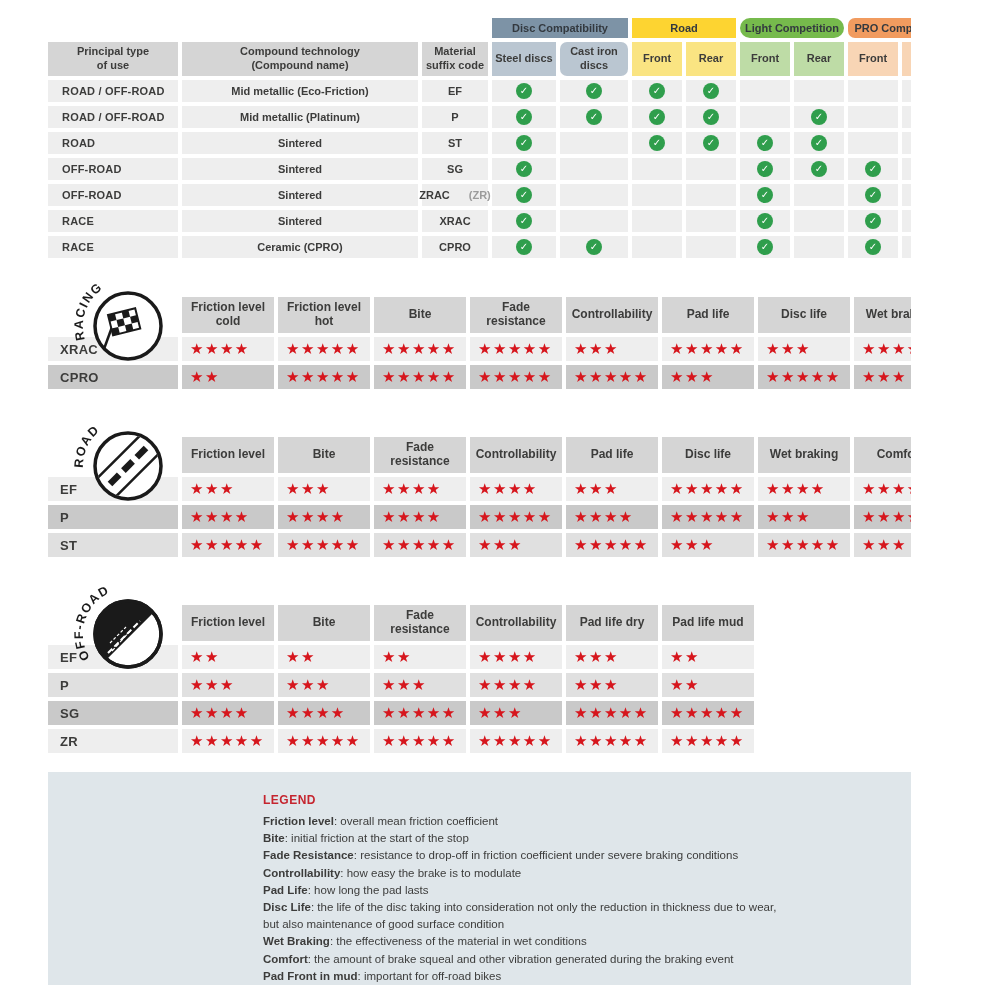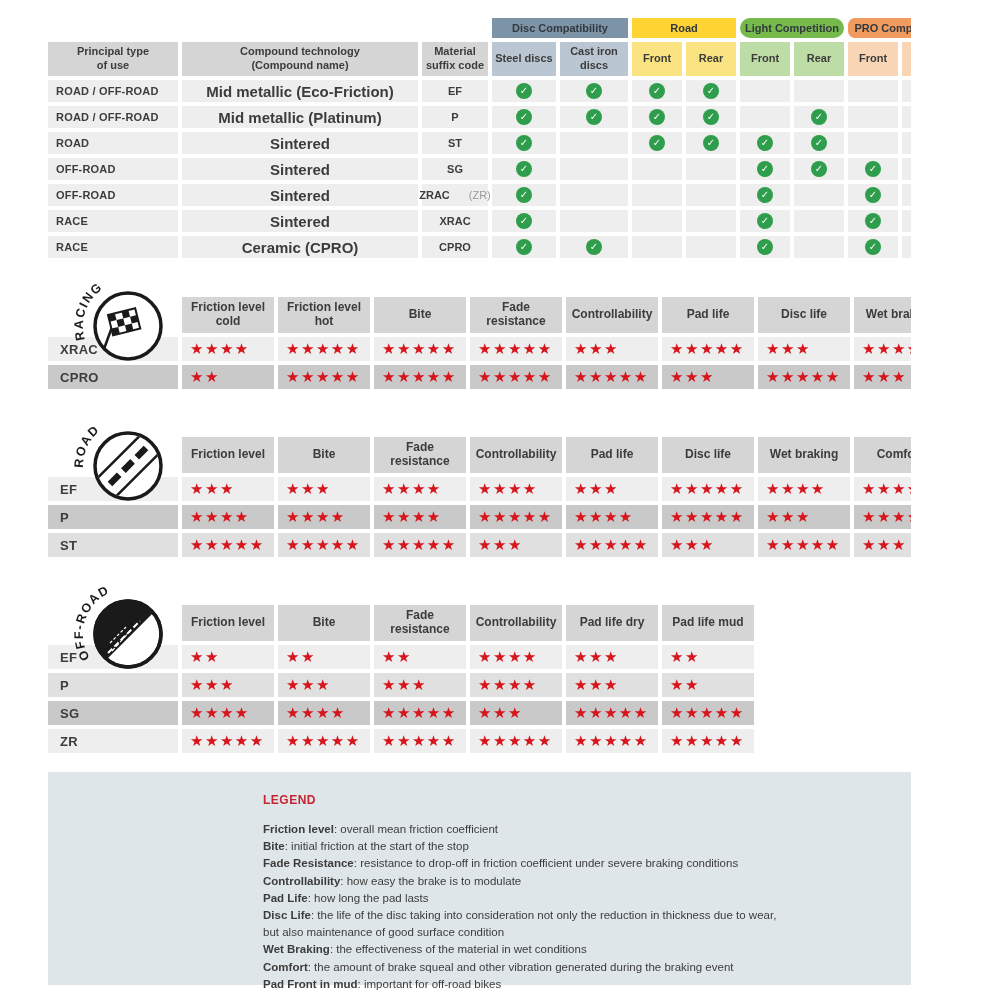--- a/index.html
+++ b/index.html
@@ -11,42 +11,42 @@
   html,body{background:#fff}
   body{width:1000px;height:1000px;font-family:"Liberation Sans","DejaVu Sans",sans-serif;color:var(--text-dark)}
   .page{position:relative;width:911px;height:1000px;padding:18px 0 0 48px;overflow:hidden}
   .compat-grid{display:grid;grid-template-columns:130px 236px 66px 64px 68px 50px 50px 50px 50px 50px 50px;
     grid-template-rows:20px 34px repeat(7,22px);gap:4px}
   .spacer{background:transparent}
   .gcell{display:flex;align-items:center;justify-content:center;font-size:11px;font-weight:bold;color:#33393f}
   .hcell{background:var(--header-gray);display:flex;align-items:center;justify-content:center;text-align:center;
     font-size:11px;font-weight:bold;white-space:pre-line;line-height:1.25}
   .cell{background:var(--row-light);display:flex;align-items:center;justify-content:center;font-size:11px;font-weight:bold}
-  .cell.use{justify-content:flex-start;padding-left:8px;letter-spacing:.2px}
-  .cell.tech{font-size:15px}
-  .code-extra{color:#9b9b9b;margin-left:19px;font-weight:normal}
+  .cell.use{justify-content:flex-start;padding-left:14px;letter-spacing:.2px}
+  .cell.tech{font-size:11px}
+  .code-extra{color:#9b9b9b;margin-left:19px;font-weight:bold}
   .check{width:16px;height:16px;border-radius:50%;background:var(--check-green);color:#fff;font-size:10px;
     font-weight:bold;display:flex;align-items:center;justify-content:center;line-height:1}
   .rsection{position:relative}
   .rsection .sicon{position:absolute;left:20px;top:-28px;width:105px;height:100px}
   .sec-racing{margin-top:39px}
   .sec-road{margin-top:48px}
   .sec-offroad{margin-top:48px}
   .rgrid{display:grid;gap:4px;grid-template-rows:36px;grid-auto-rows:24px}
   .rhead{background:var(--header-gray);display:flex;align-items:center;justify-content:center;text-align:center;
     font-size:12px;font-weight:bold;line-height:1.15;padding:0 4px}
   .rlabel{display:flex;align-items:center;padding-left:12px;font-size:13px;font-weight:bold;letter-spacing:.3px}
   .rstars{display:flex;align-items:center;padding-left:8px;color:var(--star-red);font-size:15px;letter-spacing:1.5px;overflow:hidden}
   .light{background:var(--row-light)} .mid{background:var(--row-mid)} .dark{background:var(--row-dark)}
   .icirc{fill:#fff;stroke:#1a1a1a;stroke-width:3.5}
   .istroke{stroke:#1a1a1a;stroke-width:2.5}
   .arc-label{font-size:12.5px;font-weight:bold;letter-spacing:1.5px;fill:#1a1a1a}
   .legend{width:904px;height:213px;margin-top:19px;background:var(--legend-bg)}
   .legend-inner{padding:21px 20px 0 215px}
-  .legend-title{color:var(--legend-title-red);font-weight:bold;font-size:12px;letter-spacing:.5px;margin-bottom:14px}
+  .legend-title{color:var(--legend-title-red);font-weight:bold;font-size:12px;letter-spacing:.5px;margin-bottom:6px}
   .legend-line{font-size:11.5px;line-height:17.2px}
   .legend-line b{font-weight:bold}
 </style>
 </head>
 <body>
 
 <div class="page">
 
   <div class="compat-grid" id="compat-grid">
       <div class="spacer" style="grid-column: 1 / span 3;"></div>
@@ -54,21 +54,21 @@
       <div class="gcell" style="background: rgb(253, 212, 49); grid-column: 6 / span 2;">Road</div>
       <div class="gcell" style="background: rgb(118, 186, 76); grid-column: 8 / span 2; border-radius: 10px;">Light Competition</div>
       <div class="gcell" style="background: rgb(241, 155, 95); grid-column: 10 / span 2; border-radius: 7px;">PRO Competition</div>
       <div class="hcell">Principal type
 of use</div>
       <div class="hcell">Compound technology
 (Compound name)</div>
       <div class="hcell">Material
 suffix code</div>
       <div class="hcell" style="background: rgb(186, 198, 209);">Steel discs</div>
-      <div class="hcell" style="background: rgb(186, 198, 209);">Cast iron discs</div>
+      <div class="hcell" style="background: rgb(186, 198, 209); border-radius: 7px;">Cast iron discs</div>
       <div class="hcell" style="background: rgb(250, 228, 130);">Front</div>
       <div class="hcell" style="background: rgb(250, 228, 130);">Rear</div>
       <div class="hcell" style="background: rgb(190, 220, 166);">Front</div>
       <div class="hcell" style="background: rgb(190, 220, 166);">Rear</div>
       <div class="hcell" style="background: rgb(248, 213, 181);">Front</div>
       <div class="hcell" style="background: rgb(248, 213, 181);">Rear</div>
       <div class="cell use">ROAD / OFF-ROAD</div>
       <div class="cell tech">Mid metallic (Eco-Friction)</div>
       <div class="cell code">EF</div>
       <div class="cell">

